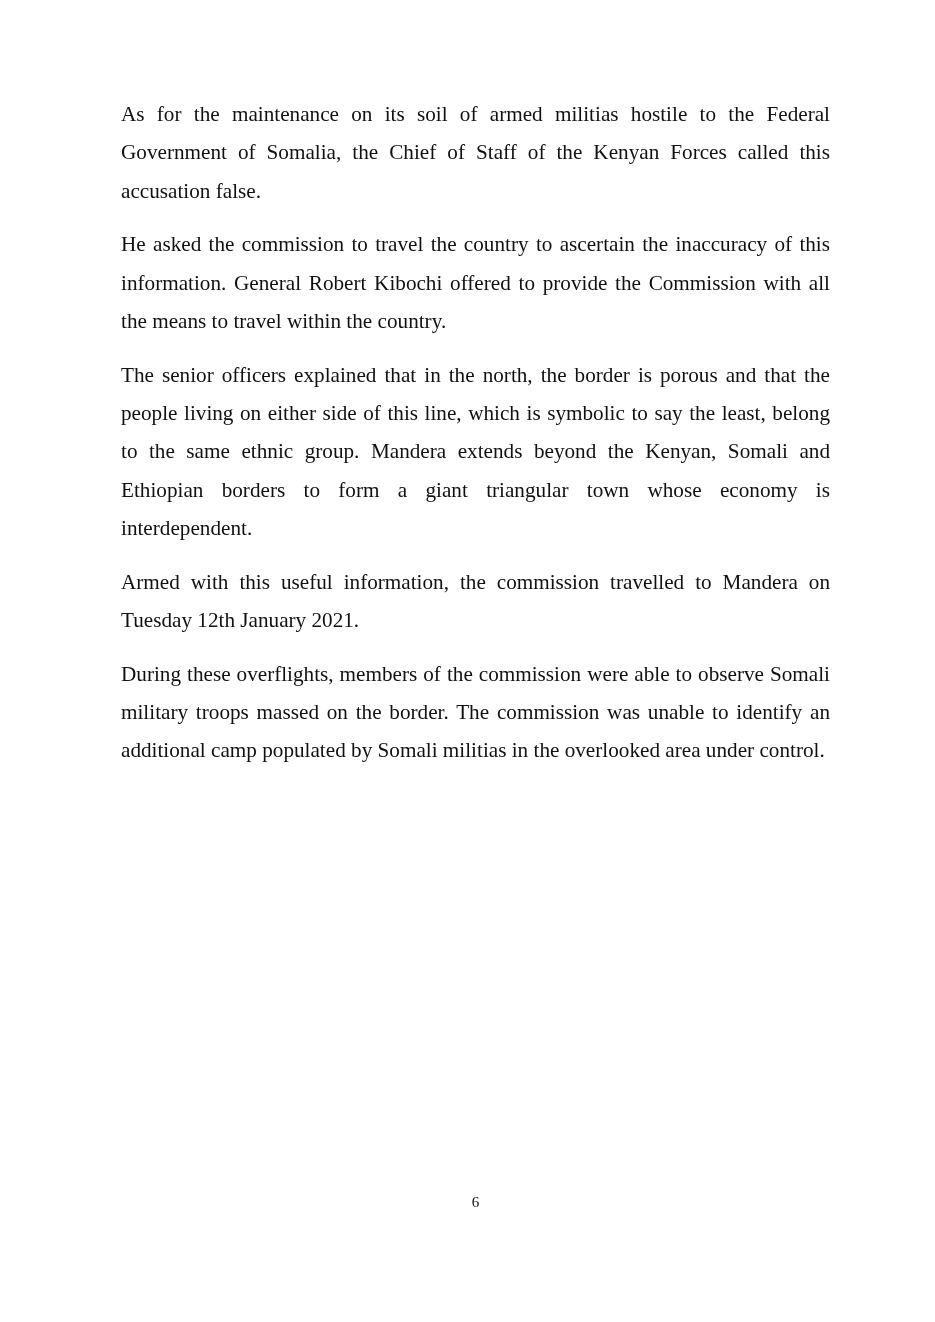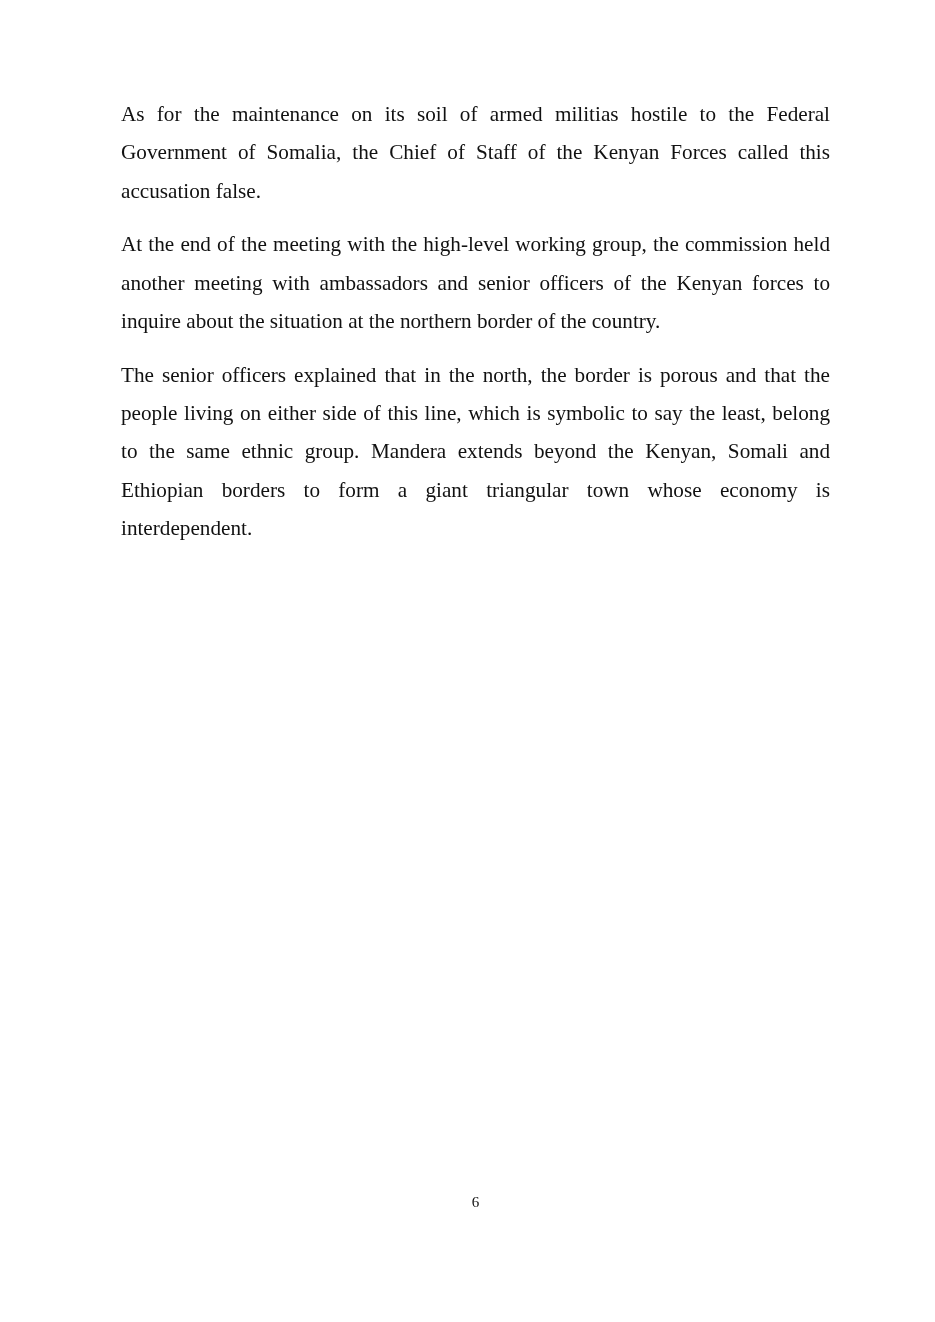--- a/index.html
+++ b/index.html
@@ -48,17 +48,19 @@
       padding-left: 0px;
       box-sizing: border-box;
     }
   </style>
 </head>
 <body>
 
 <div class="page">
   <div class="content">
     <p class="para">As for the maintenance on its soil of armed militias hostile to the Federal Government of Somalia, the Chief of Staff of the Kenyan Forces called this accusation false.</p>
-    <p class="para">At the end of the meeting with the high-level working group, the commission held another meeting with ambassadors and senior officers of the Kenyan forces to inquire about the situation at the northern border of the country.</p>
+    <p class="para">He asked the commission to travel the country to ascertain the inaccuracy of this information. General Robert Kibochi offered to provide the Commission with all the means to travel within the country.</p>
     <p class="para">The senior officers explained that in the north, the border is porous and that the people living on either side of this line, which is symbolic to say the least, belong to the same ethnic group. Mandera extends beyond the Kenyan, Somali and Ethiopian borders to form a giant triangular town whose economy is interdependent.</p>
+    <p class="para">Armed with this useful information, the commission travelled to Mandera on Tuesday 12th January 2021.</p>
+    <p class="para">During these overflights, members of the commission were able to observe Somali military troops massed on the border. The commission was unable to identify an additional camp populated by Somali militias in the overlooked area under control.</p>
   </div>
   <div class="page-number">6</div>
 </div>
 
 </body></html>

